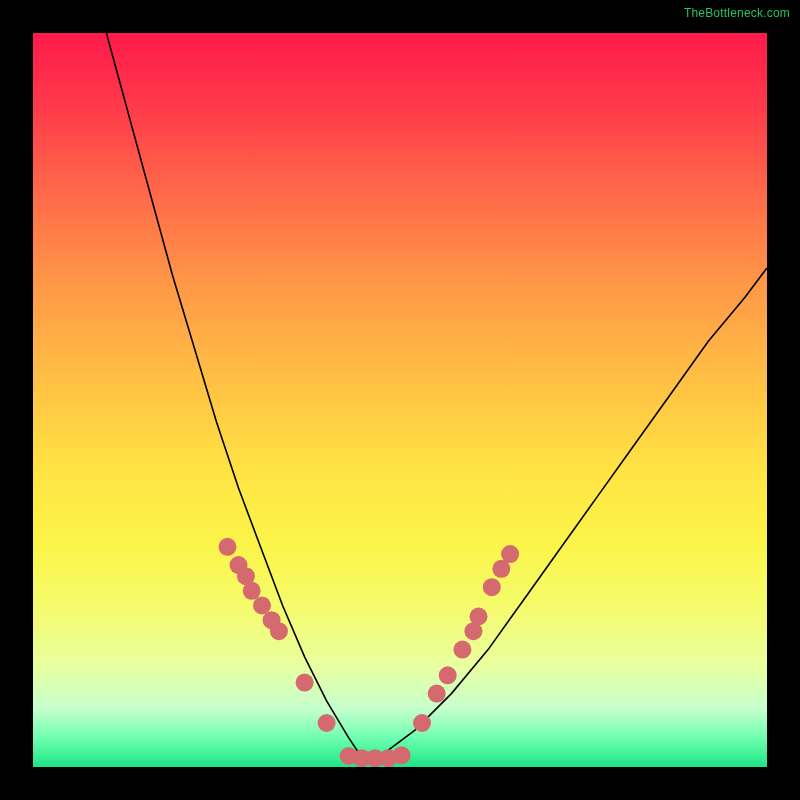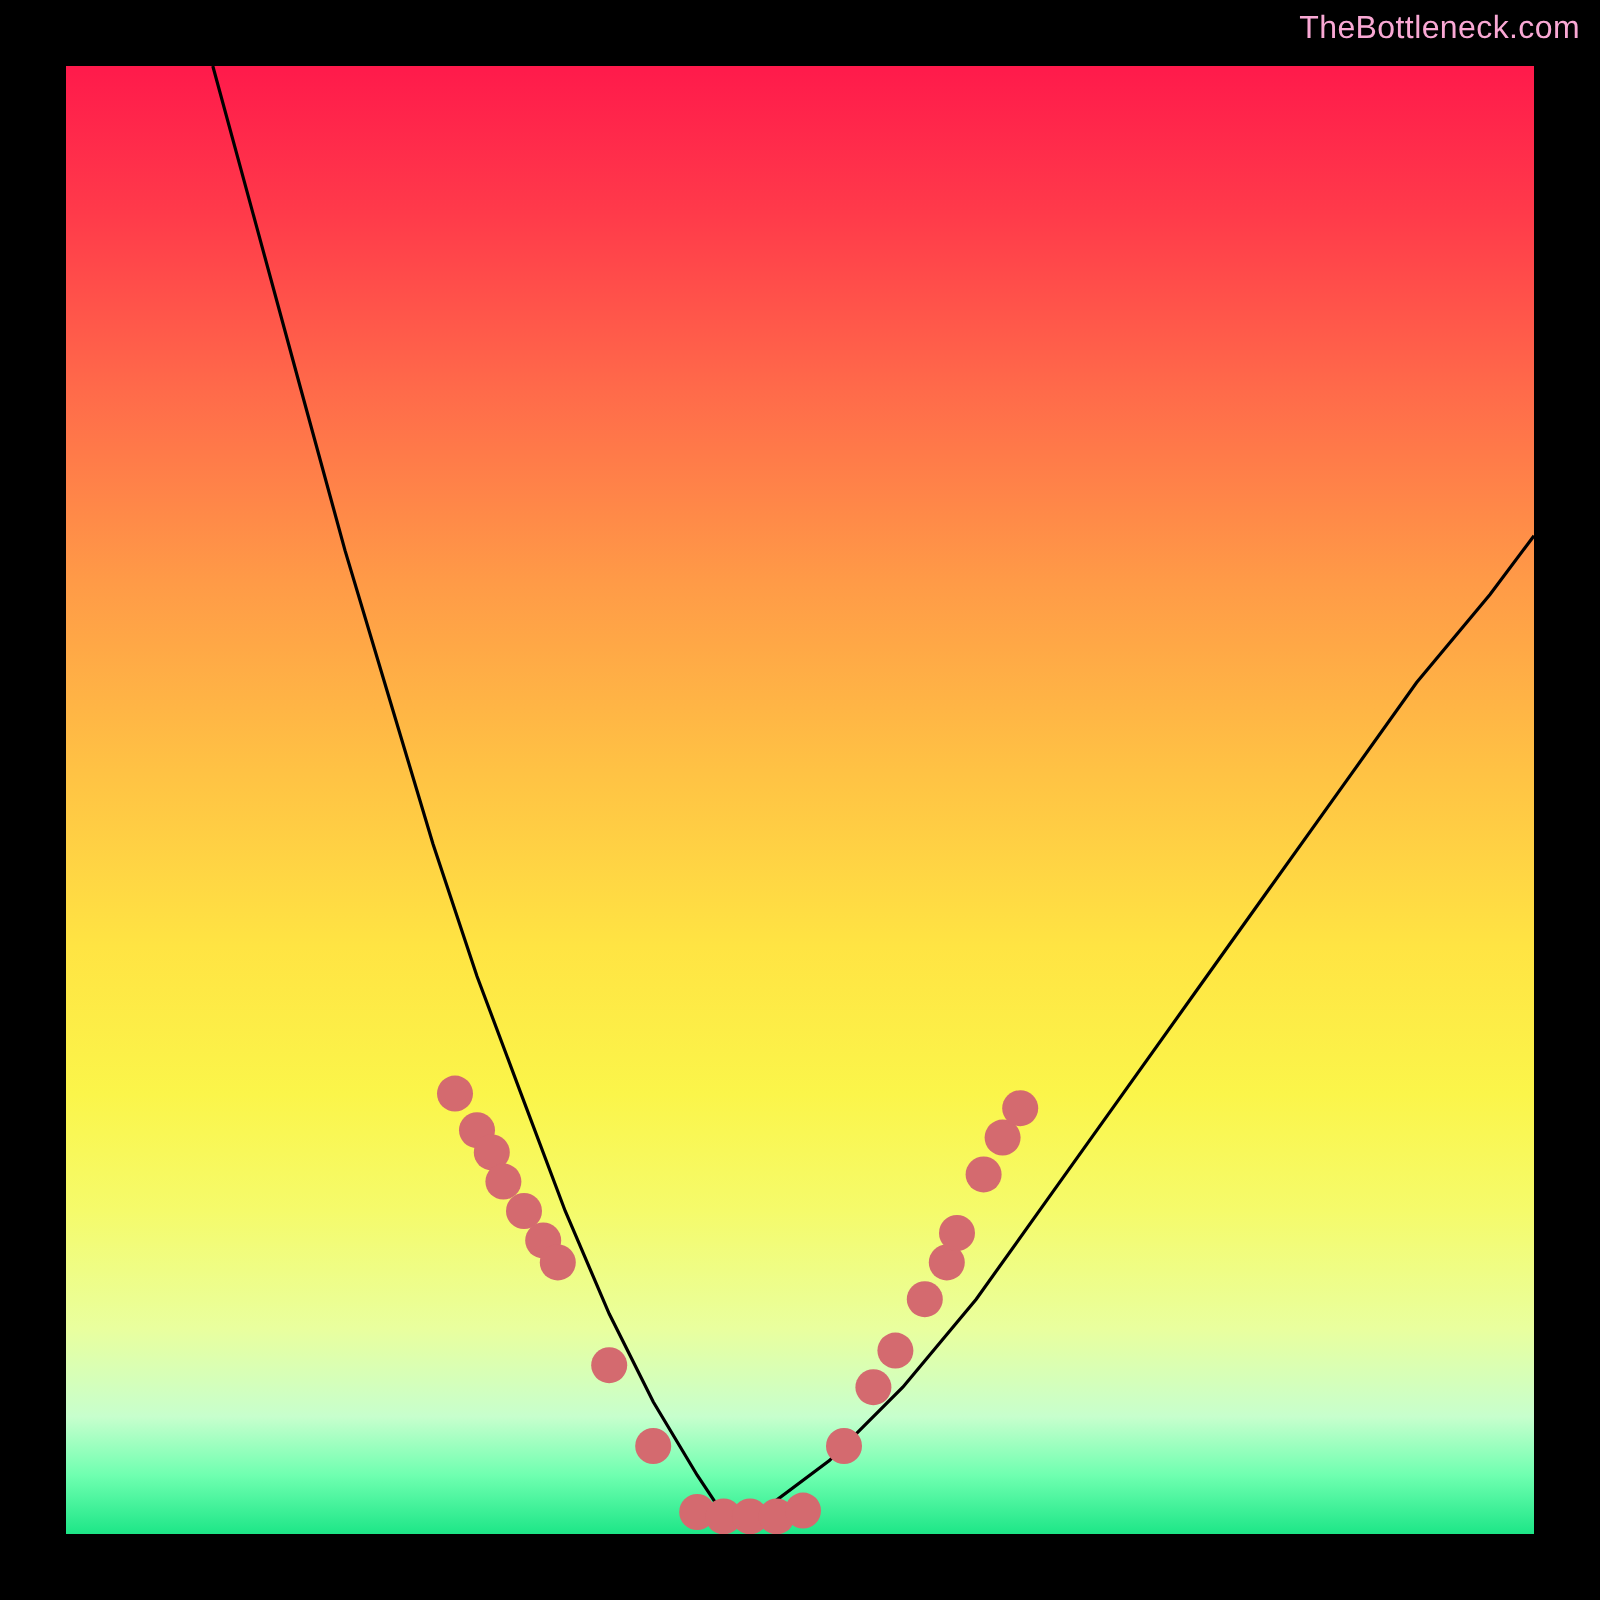--- a/index.html
+++ b/index.html
@@ -37,22 +37,22 @@
       #e9ff9e 86%,
       #c7ffcd 92%,
       #6fffb0 96%,
       #1de687 100%
     );
   }
   .watermark {
     position: absolute;
     top: 6px;
     right: 10px;
-    color: #f9a8d4;
-    font-size: 16px;
+    color: #22c55e;
+    font-size: 12px;
     letter-spacing: 0.2px;
     font-weight: 500;
     margin-left: 28px;
   }
   svg.curve {
     position: absolute;
     top: 0;
     left: 0;
     width: 734px;
     height: 734px;

